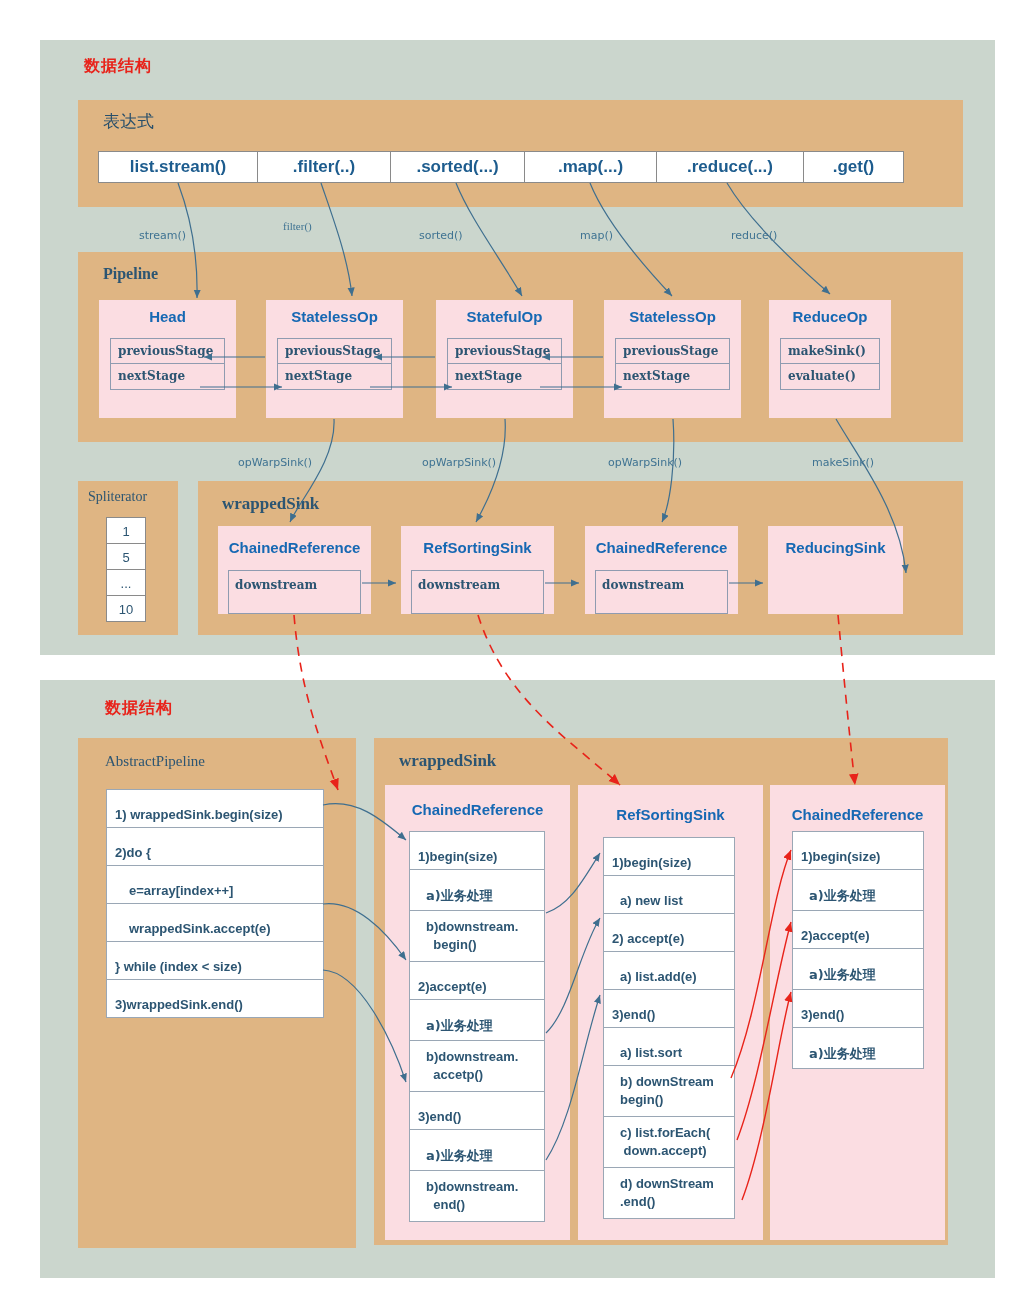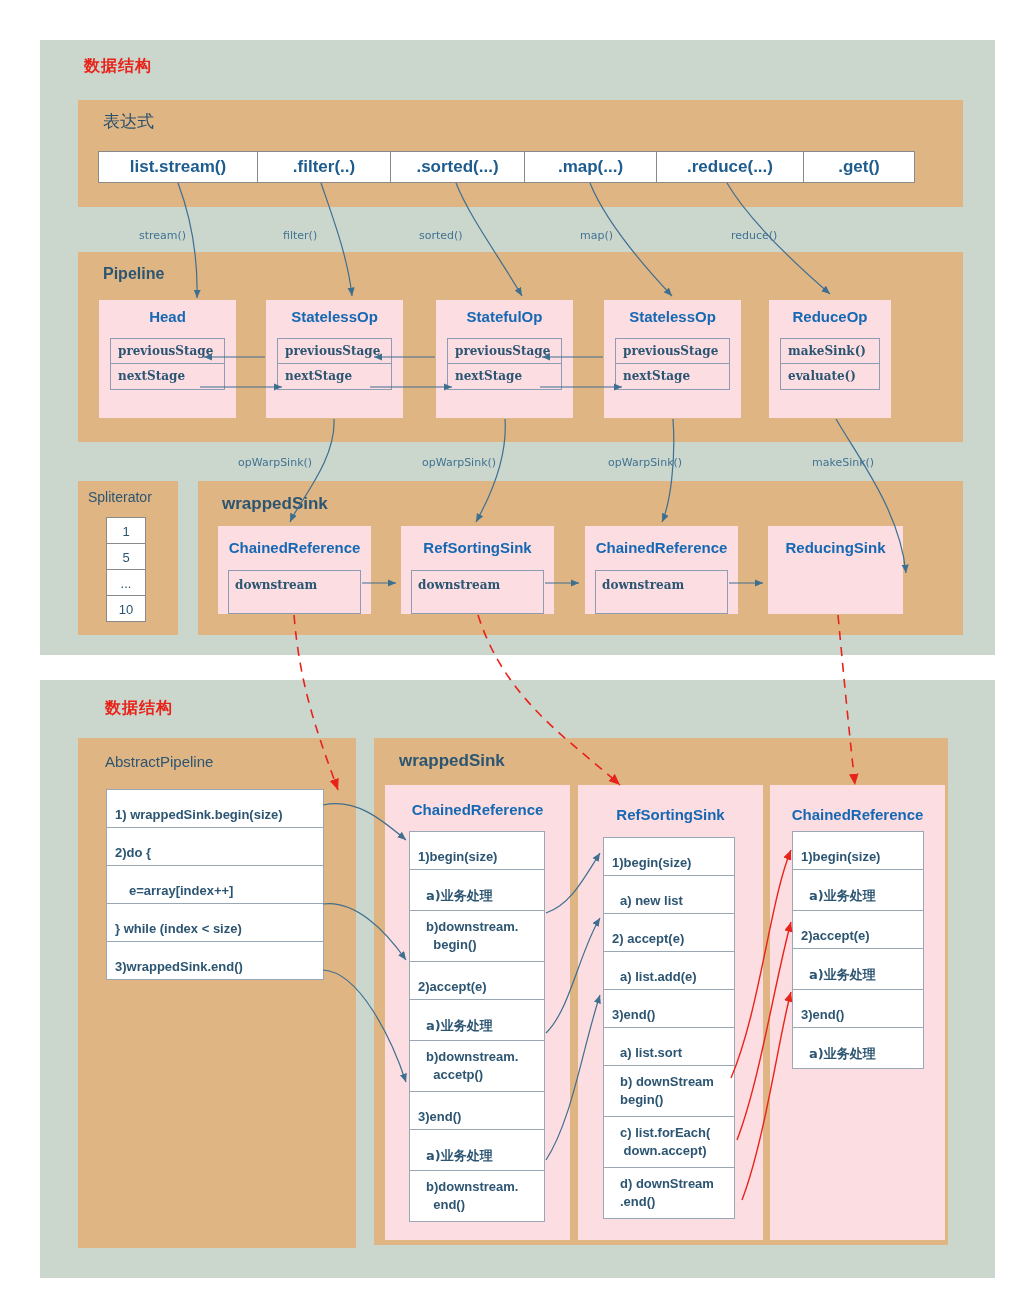--- a/index.html
+++ b/index.html
@@ -23,20 +23,21 @@
     font-weight:bold;
     font-size:16px;
     font-family:"DejaVu Sans", sans-serif;
     letter-spacing:1px;
   }
   .panel-title {
     position:absolute;
     color:#2c5572;
     font-weight:bold;
     font-size:16px;
+    font-family:Liberation Serif, serif;
   }
   .panel-title.cjk { font-family:"DejaVu Sans", sans-serif; font-weight:normal; font-size:17px; color:#284f6b;}
   .panel-title.sm { font-size:14px; font-weight:normal; color:#2c5572;}
 
   
   .expr-row { position:absolute; display:flex; }
   .expr-cell {
     background:#ffffff;
     border:1px solid #8a8a8a;
     margin-left:-1px;
@@ -110,25 +111,25 @@
 
 <div class="tan-panel" style="left:78px;top:100px;width:885px;height:107px;"></div>
 <div class="panel-title cjk" style="left:103px;top:110px;">表达式</div>
 
 <div class="expr-row" style="left:98px;top:151px;">
   <div class="expr-cell" style="width:160px;">list.stream()</div>
   <div class="expr-cell" style="width:134px;">.filter(..)</div>
   <div class="expr-cell" style="width:135px;">.sorted(...)</div>
   <div class="expr-cell" style="width:133px;">.map(...)</div>
   <div class="expr-cell" style="width:148px;">.reduce(...)</div>
-  <div class="expr-cell" style="width:112px;">.get()</div>
+  <div class="expr-cell" style="width:101px;">.get()</div>
 </div>
 
 <div class="conn-label" style="left:139px;top:229px;">stream()</div>
-<div class="conn-label" style="left:283px;top:229px;">filter()</div>
+<div class="conn-label" style="left:283px;top:220px;font-family:Liberation Serif, serif;">filter()</div>
 <div class="conn-label" style="left:419px;top:229px;">sorted()</div>
 <div class="conn-label" style="left:580px;top:229px;">map()</div>
 <div class="conn-label" style="left:731px;top:229px;">reduce()</div>
 
 <div class="tan-panel" style="left:78px;top:252px;width:885px;height:190px;"></div>
 <div class="panel-title" style="left:103px;top:265px;">Pipeline</div>
 
 <div class="stage-card" style="left:99px;top:300px;width:137px;height:118px;">
   <div class="stage-name">Head</div>
   <div class="field-table" style="top:38px;">
@@ -202,20 +203,21 @@
 
 <div class="gray-panel" style="left:40px;top:680px;width:955px;height:598px;"></div>
 <div class="section-title" style="left:105px;top:698px;">数据结构</div>
 
 <div class="tan-panel" style="left:78px;top:738px;width:278px;height:510px;"></div>
 <div class="panel-title sm" style="left:105px;top:753px;font-size:15px;">AbstractPipeline</div>
 <div class="code-list" style="left:106px;top:790px;width:218px;">
   <div class="code-line">1) wrappedSink.begin(size)</div>
   <div class="code-line">2)do {</div>
   <div class="code-line ind">e=array[index++]</div>
+  <div class="code-line ind">wrappedSink.accept(e)</div>
   <div class="code-line">} while (index &lt; size)</div>
   <div class="code-line">3)wrappedSink.end()</div>
 </div>
 
 <div class="tan-panel" style="left:374px;top:738px;width:574px;height:507px;"></div>
 <div class="panel-title" style="left:399px;top:751px;font-size:17px;">wrappedSink</div>
 
 <div class="pink-box" style="left:385px;top:785px;width:185px;height:455px;"></div>
 <div class="sink-name" style="position:absolute;left:385px;top:788px;width:185px;">ChainedReference</div>
 <div class="code-list" style="left:409px;top:832px;width:136px;">

